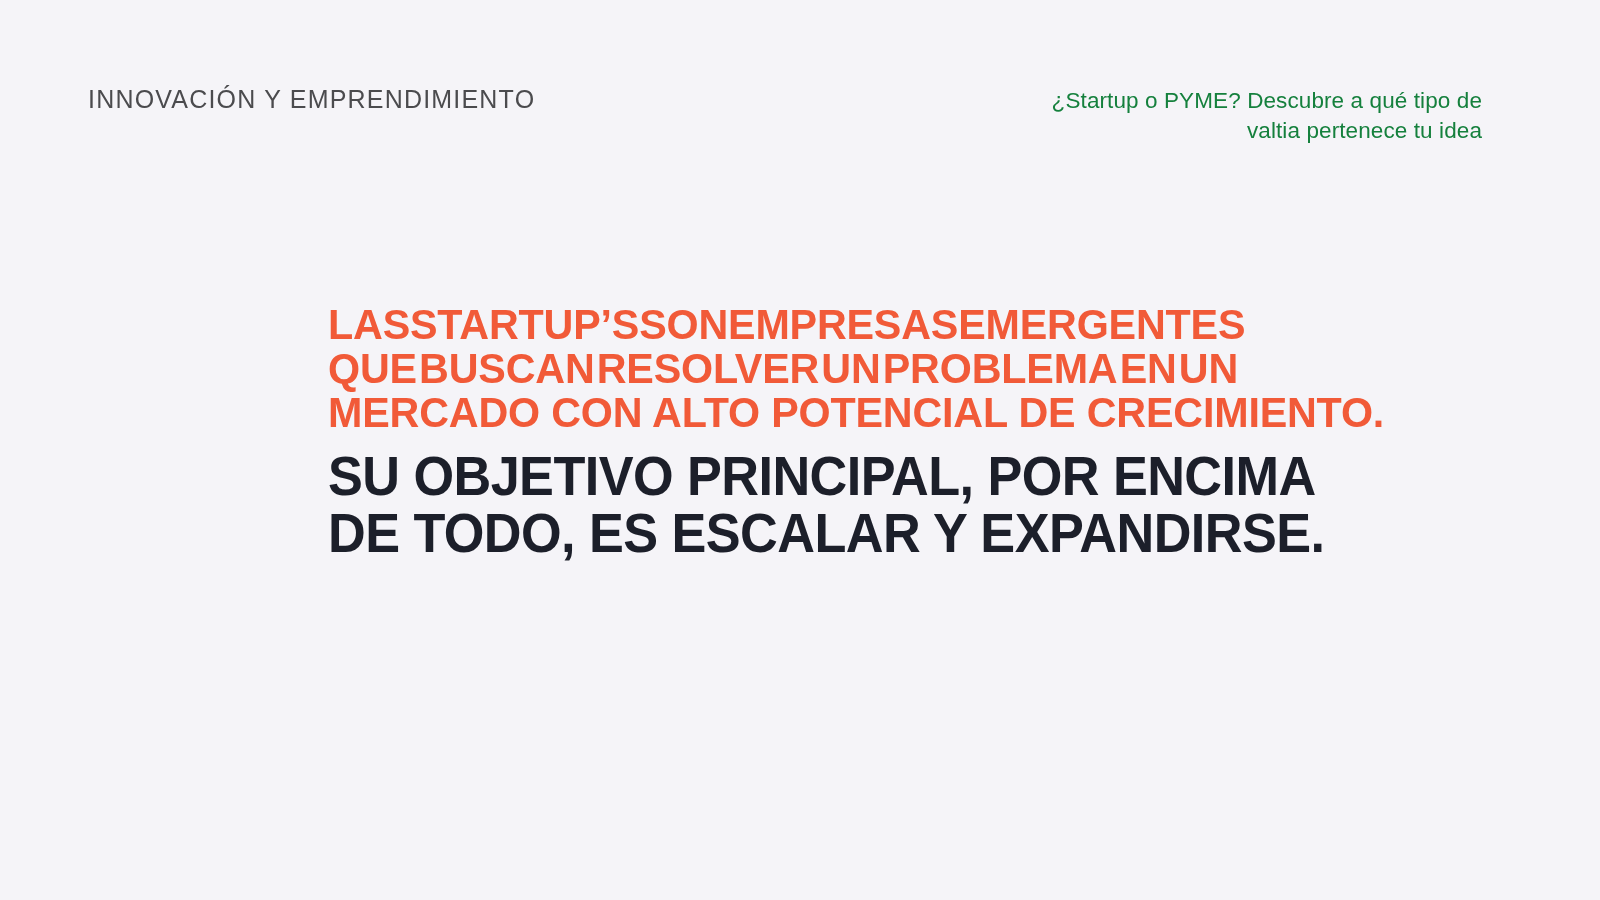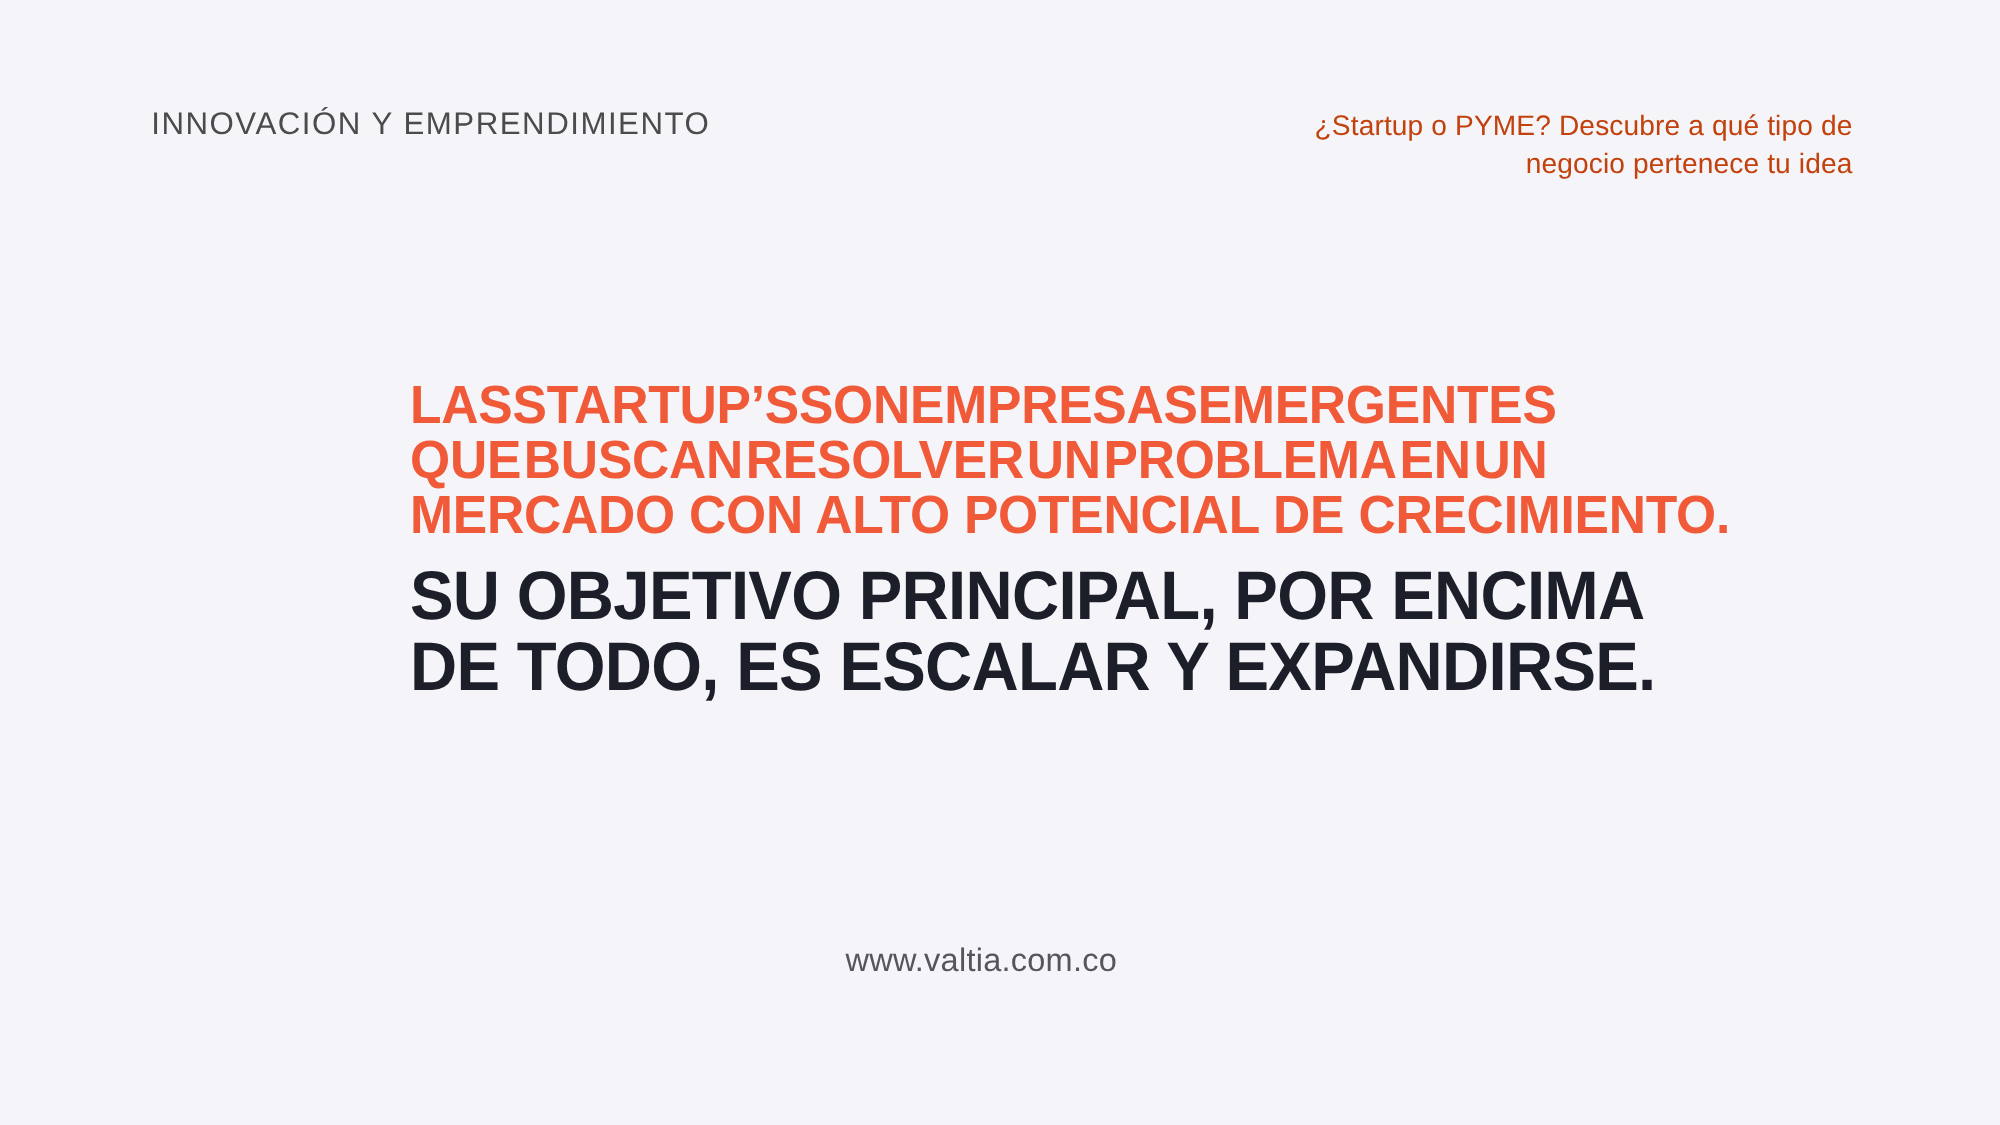--- a/index.html
+++ b/index.html
@@ -25,31 +25,30 @@
   .header-left {
     position: absolute;
     left: 88px;
     top: 84px;
     font-size: 25px;
     letter-spacing: 1.2px;
     color: #4b4b4e;
     font-weight: 400;
     white-space: nowrap;
     line-height: 1.2;
-    margin-left: 33px;
   }
 
   .header-right {
     position: absolute;
     right: 118px;
     top: 86px;
     width: 520px;
     text-align: right;
     font-size: 22.5px;
-    color: #c2410c;
+    color: #15803d;
     font-weight: 400;
     line-height: 1.33;
     letter-spacing: 0.1px;
   }
   .header-right .hr-line {
     display: block;
   }
 
   
   .main-text {
@@ -116,21 +115,21 @@
 </style>
 </head>
 <body>
 
 <div class="slide">
 
   <div class="header-left">INNOVACIÓN Y EMPRENDIMIENTO</div>
 
   <div class="header-right">
     <span class="hr-line">¿Startup o PYME? Descubre a qué tipo de</span>
-    <span class="hr-line">negocio pertenece tu idea</span>
+    <span class="hr-line">valtia pertenece tu idea</span>
   </div>
 
   <div class="main-text">
 
     <div class="para-orange">
       <span class="just-line">
         <span>LAS</span>
         <span>STARTUP’S</span>
         <span>SON</span>
         <span>EMPRESAS</span>
@@ -148,17 +147,14 @@
       <span class="last-line">MERCADO CON ALTO POTENCIAL DE CRECIMIENTO.</span>
     </div>
 
     <div class="para-dark">
       <span class="dark-line">SU OBJETIVO PRINCIPAL, POR ENCIMA</span>
       <span class="dark-line">DE TODO, ES ESCALAR Y EXPANDIRSE.</span>
     </div>
 
   </div>
 
-  <div class="footer-url">
-    <span>www.valtia.com.co</span>
-  </div>
 
 </div>
 
 </body></html>

